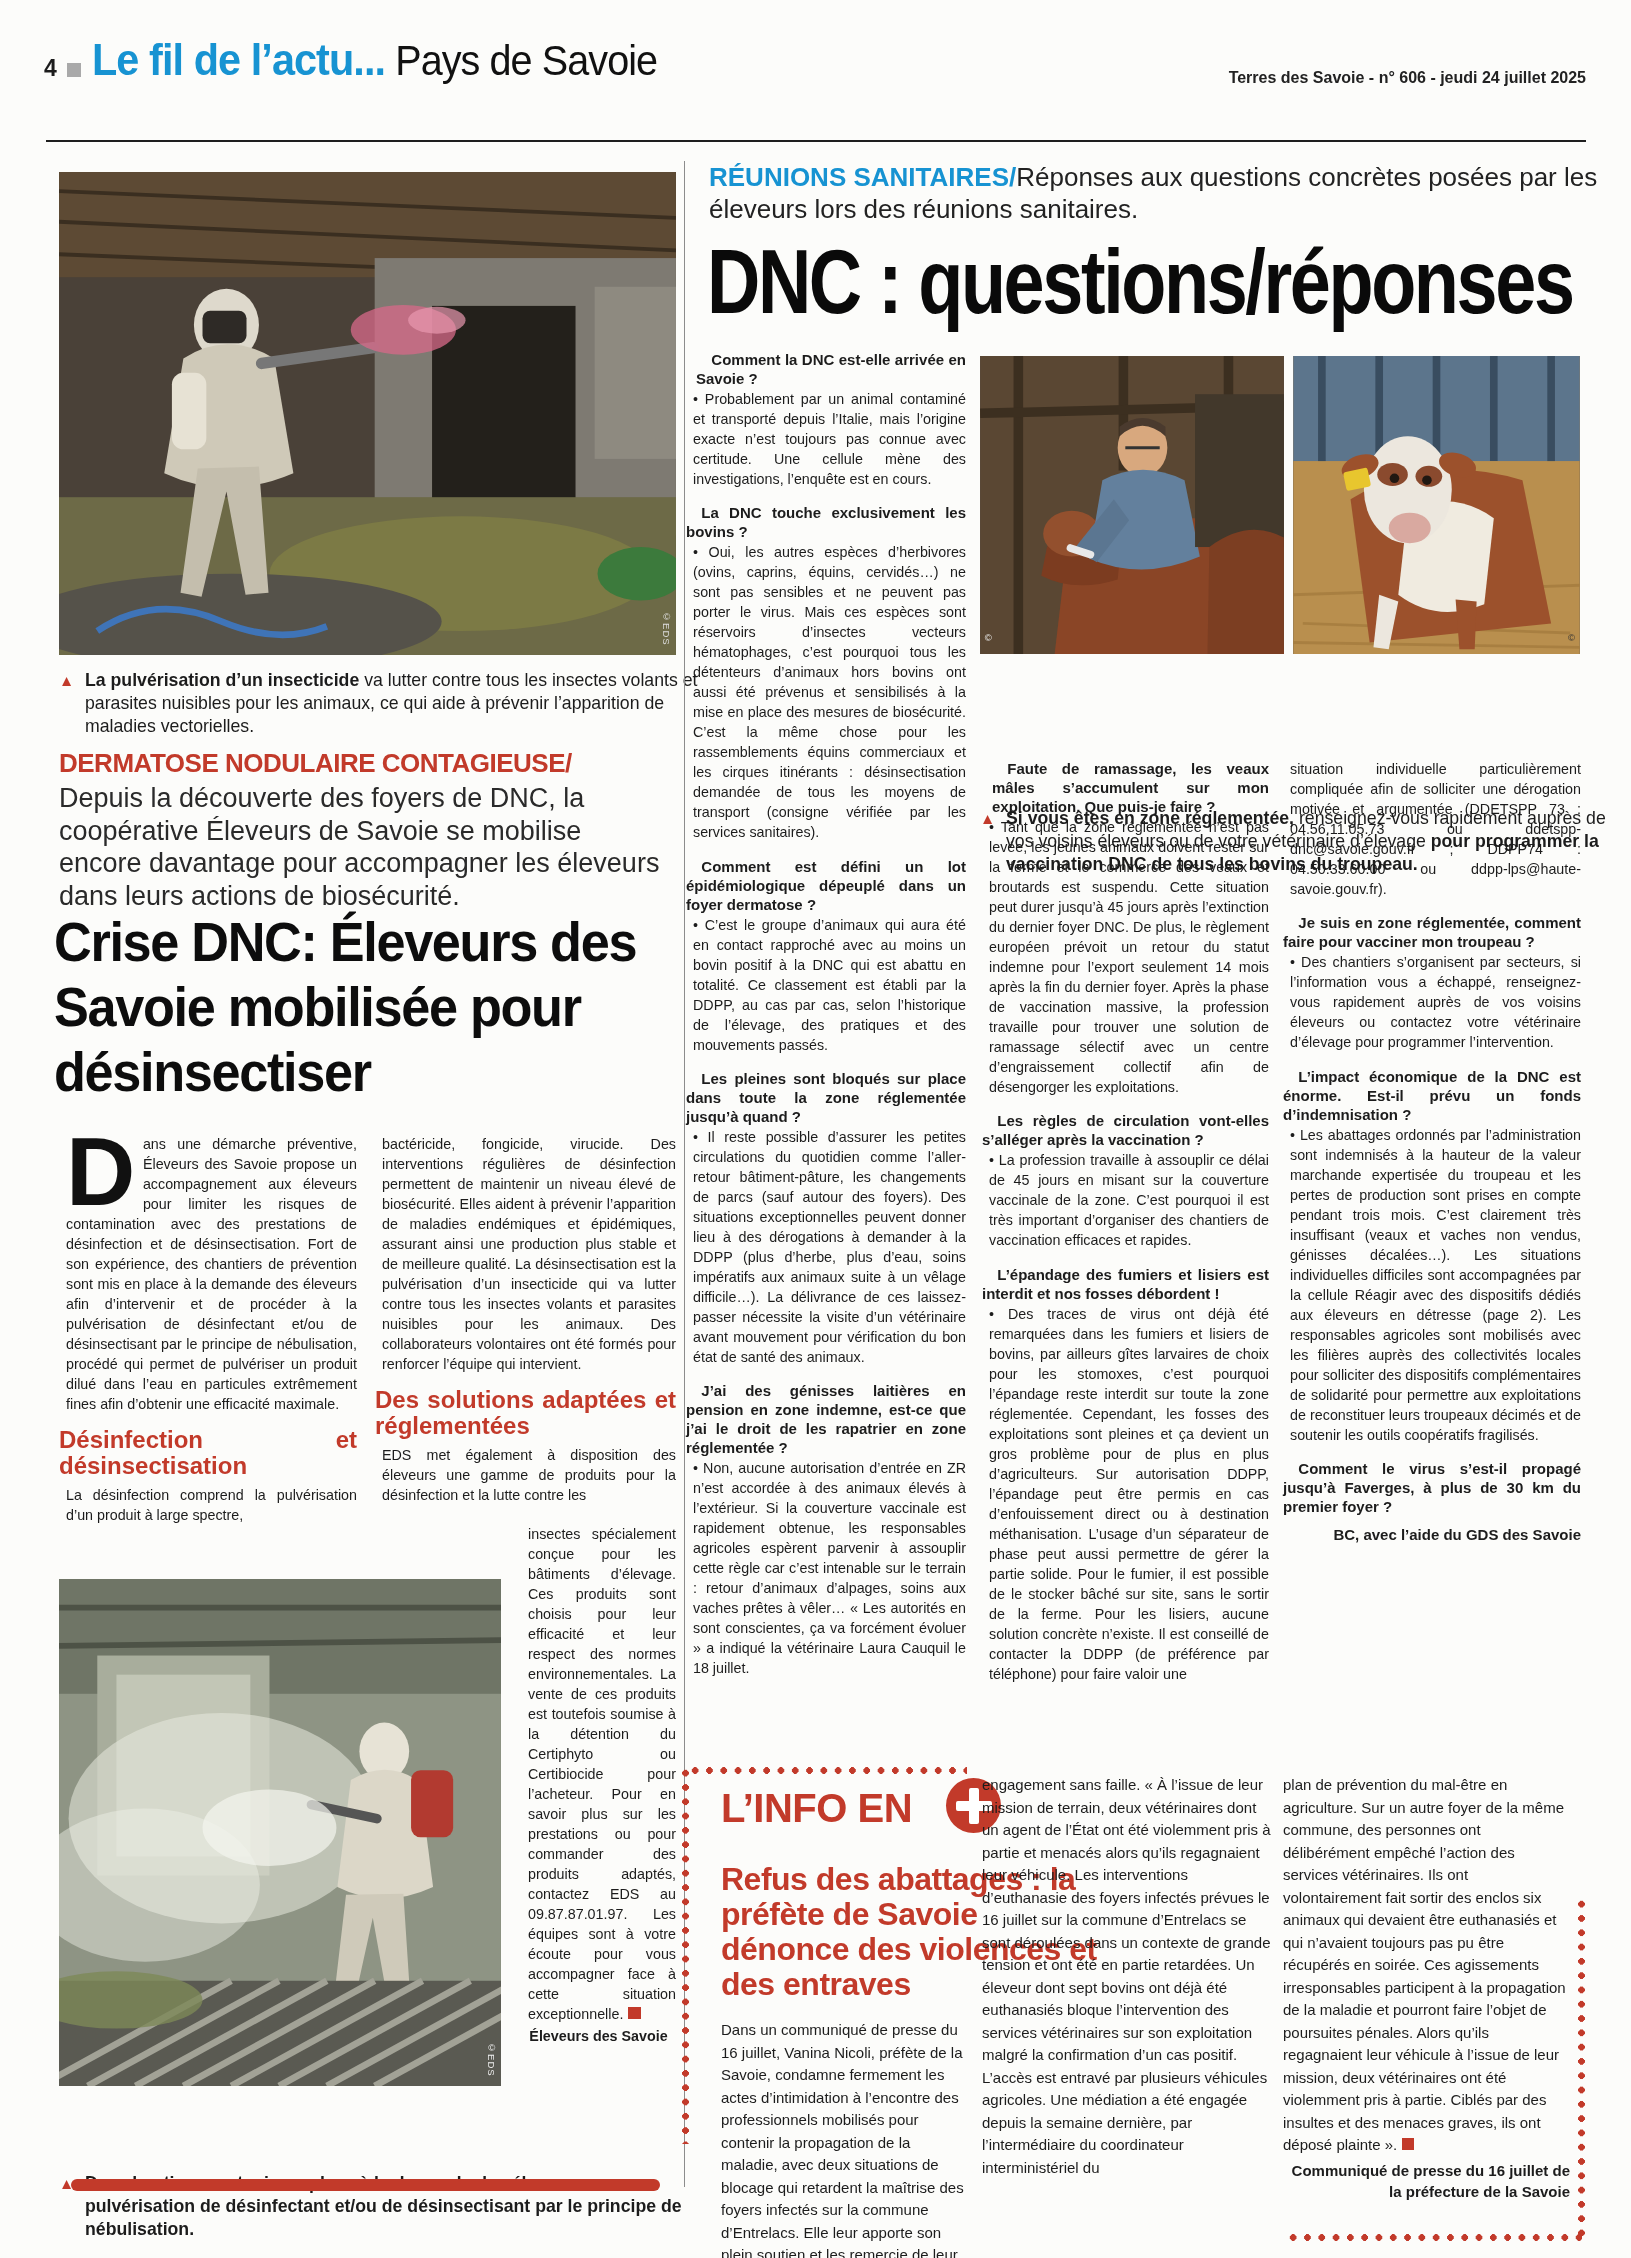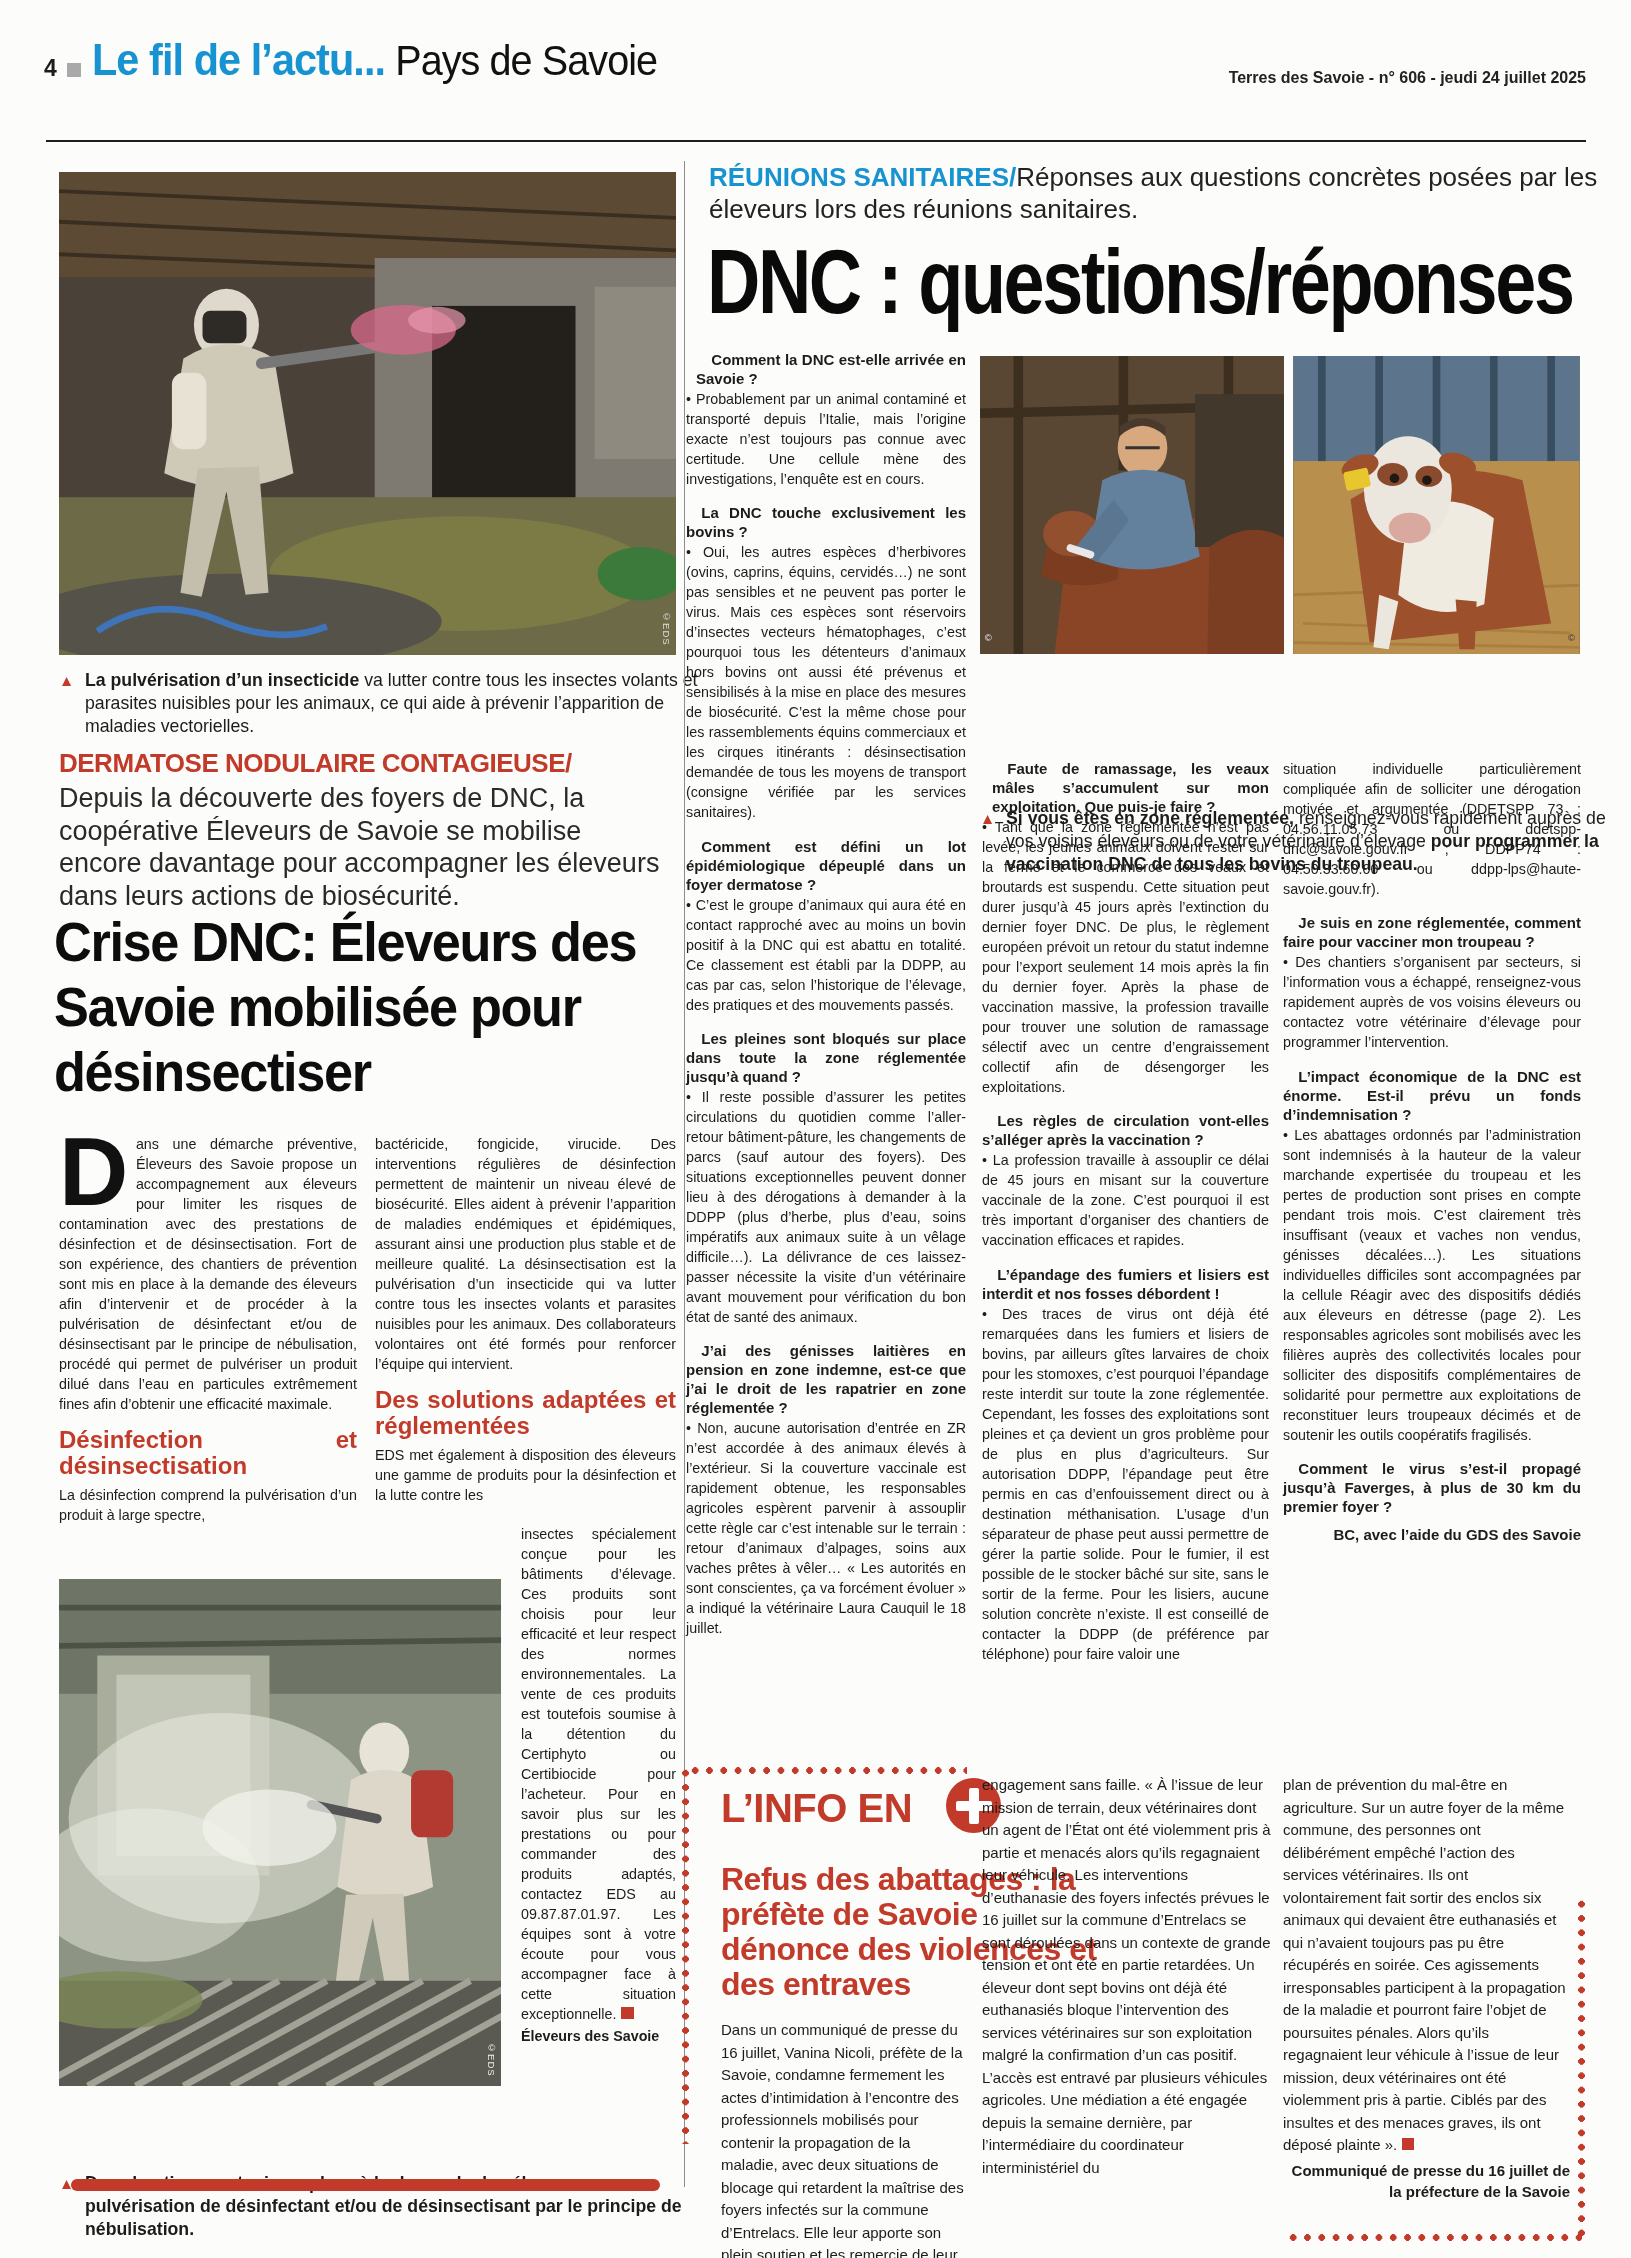--- a/index.html
+++ b/index.html
@@ -11,28 +11,28 @@
   .pagenum{left:44px;top:55px;font-size:23px;font-weight:700;}
   .pagenum-sq{left:67px;top:63px;width:14.3px;height:14.3px;background:#a9a9a9;}
   .masthead{left:92px;top:34px;white-space:nowrap;transform:scaleX(.92);transform-origin:0 0;}
   .masthead .blue{font-size:45px;font-weight:900;color:#1793d2;letter-spacing:-1px;}
   .masthead .black{font-size:43px;font-weight:400;color:#111;letter-spacing:-1px;}
   .folio{right:46px;top:69px;font-size:16px;font-weight:700;color:#222;text-align:right;}
   .header-rule{left:46px;top:140px;width:1540px;height:1.9px;background:#1e1e1e;}
 
   
   .body-txt{font-size:14.3px;line-height:20px;text-align:justify;}
-  .body-txt p{margin:0 0 0 0;}
+  .body-txt p{margin:0 0 0 0;padding-left:7px;}
   .q{font-weight:700;text-indent:15.3px;margin:14.3px 0 1px;line-height:19px;font-size:15px;}
   .q:first-child{margin-top:0;margin-left:10px;}
   .subhead{color:#c23a2a;font-size:24px;font-weight:800;line-height:1.05;margin:13.4px 0 7.6px;}
   .dropcap{float:left;font-size:96px;line-height:75px;font-weight:700;padding-right:7.6px;color:#111;}
   .endsq{display:inline-block;width:12.4px;height:12.4px;margin-left:4.8px;vertical-align:baseline;}
   .endsq.r{background:#c23a2a;} .endsq.b{background:#1793d2;}
-  .sig{font-weight:700;text-align:left;margin-top:1.9px;}
+  .sig{font-weight:700;text-align:center;margin-top:1.9px;}
 
   
   .caption{position:relative;padding-left:26px;font-size:17.7px;line-height:23px;font-weight:700;}
   .caption .tri{position:absolute;left:0;top:0;color:#c23a2a;font-size:15.3px;}
   .caption .reg{font-weight:400;text-align:center;}
 
   
   .photo1{left:59px;top:172px;width:617px;height:483px;}
   .cap1{left:59px;top:669px;width:614px;}
   .kicker-left{left:59px;top:748px;font-size:26px;font-weight:800;color:#c23a2a;letter-spacing:-0.5px;}

